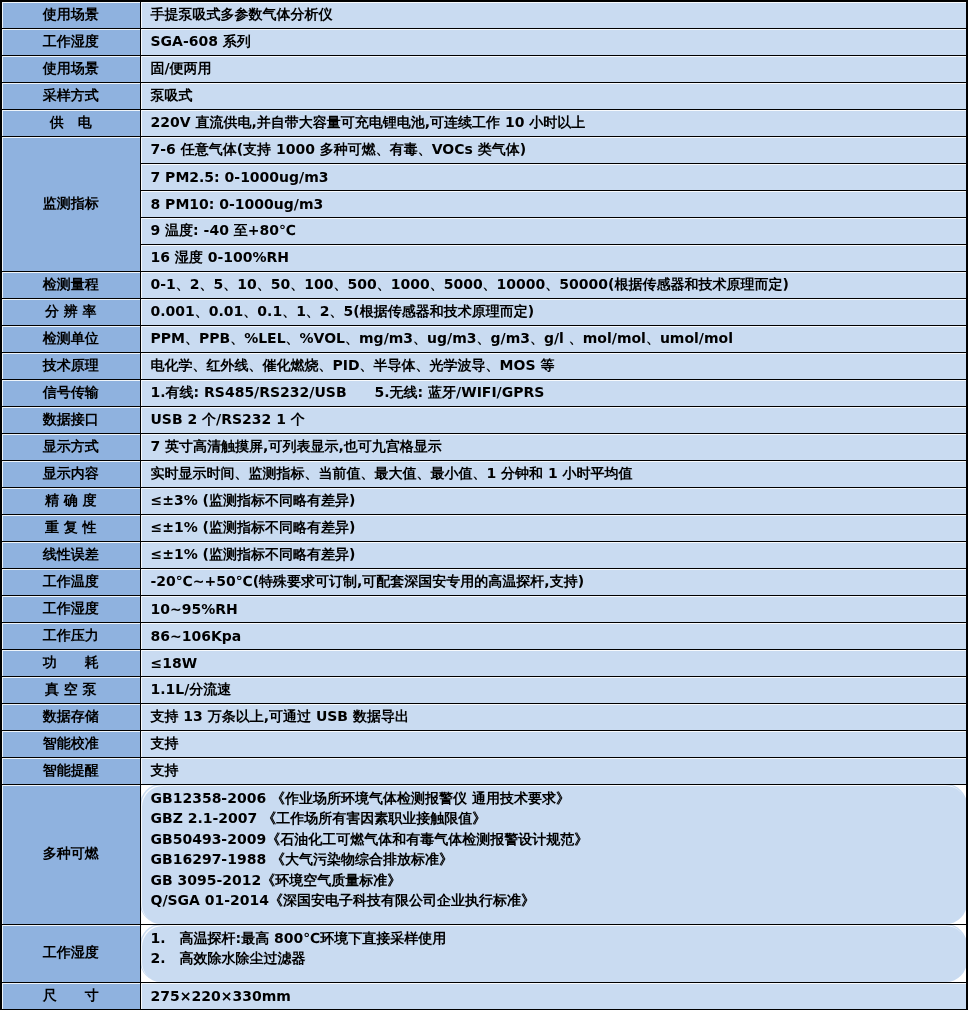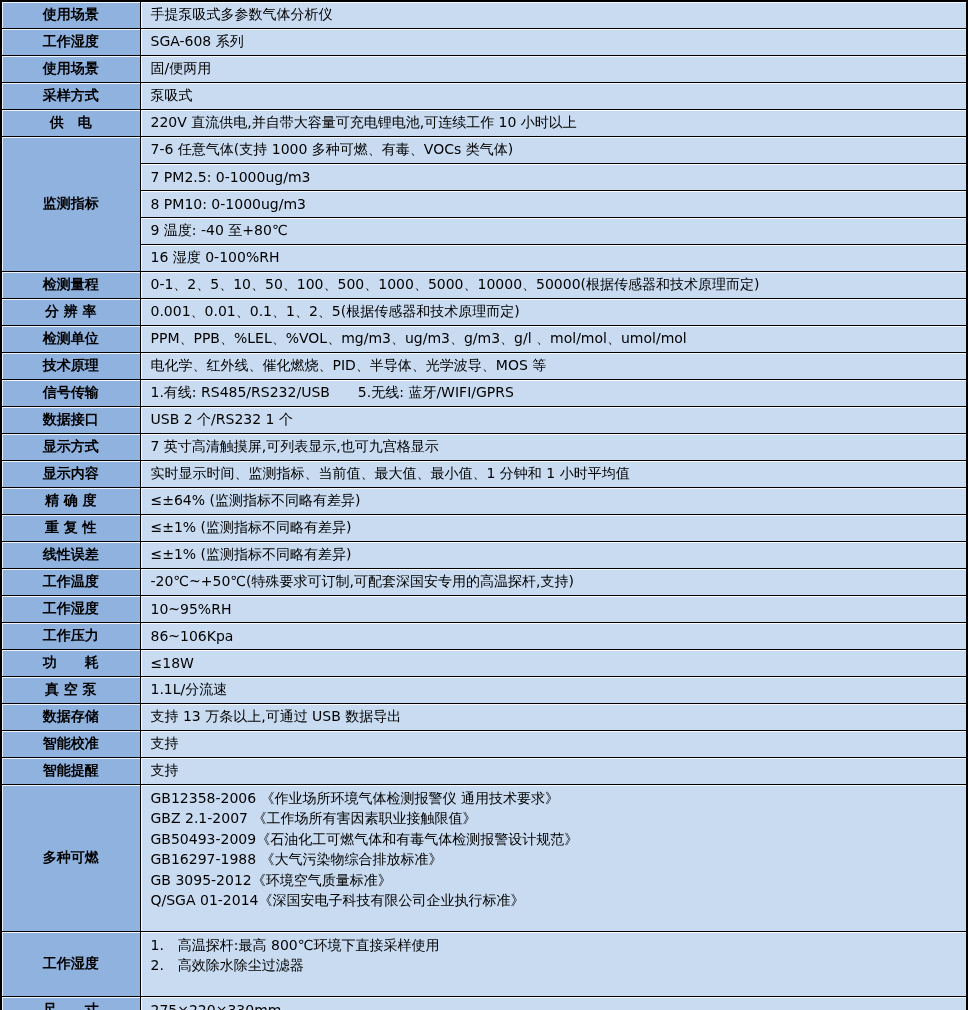--- a/index.html
+++ b/index.html
@@ -30,30 +30,31 @@
     text-align: center;
     vertical-align: middle;
     padding: 2px 2px;
     white-space: pre;
   }
   td.value-cell {
     background: var(--value-bg, #C9DBF1);
     border: 1px solid #000000;
     box-shadow: inset 1px 1px 0 rgba(255,255,255,0.85);
     font-size: 14px;
-    font-weight: normal;
+    font-weight: bold;
     text-align: left;
     vertical-align: middle;
     padding: 2px 4px 2px 10px;
     white-space: pre-wrap;
     overflow: hidden;
   }
   td.value-cell.multiline {
     padding-top: 3px;
-    padding-bottom: 20px;
+    padding-bottom: 13px;
+    border-radius: 21px;
   }
   td.value-cell .line {
     line-height: 20.5px;
   }
 </style>
 </head>
 <body>
 
 <table class="spec-table">
   <colgroup>
@@ -124,21 +125,21 @@
       <tr class="spec-row">
         <th class="label-cell" rowspan="1">显示方式</th>
         <td class="value-cell">7 英寸高清触摸屏,可列表显示,也可九宫格显示</td>
       </tr>
       <tr class="spec-row">
         <th class="label-cell" rowspan="1">显示内容</th>
         <td class="value-cell">实时显示时间、监测指标、当前值、最大值、最小值、1 分钟和 1 小时平均值</td>
       </tr>
       <tr class="spec-row">
         <th class="label-cell" rowspan="1">精 确 度</th>
-        <td class="value-cell">≤±64% (监测指标不同略有差异)</td>
+        <td class="value-cell">≤±3% (监测指标不同略有差异)</td>
       </tr>
       <tr class="spec-row">
         <th class="label-cell" rowspan="1">重 复 性</th>
         <td class="value-cell">≤±1% (监测指标不同略有差异)</td>
       </tr>
       <tr class="spec-row">
         <th class="label-cell" rowspan="1">线性误差</th>
         <td class="value-cell">≤±1% (监测指标不同略有差异)</td>
       </tr>
       <tr class="spec-row">

